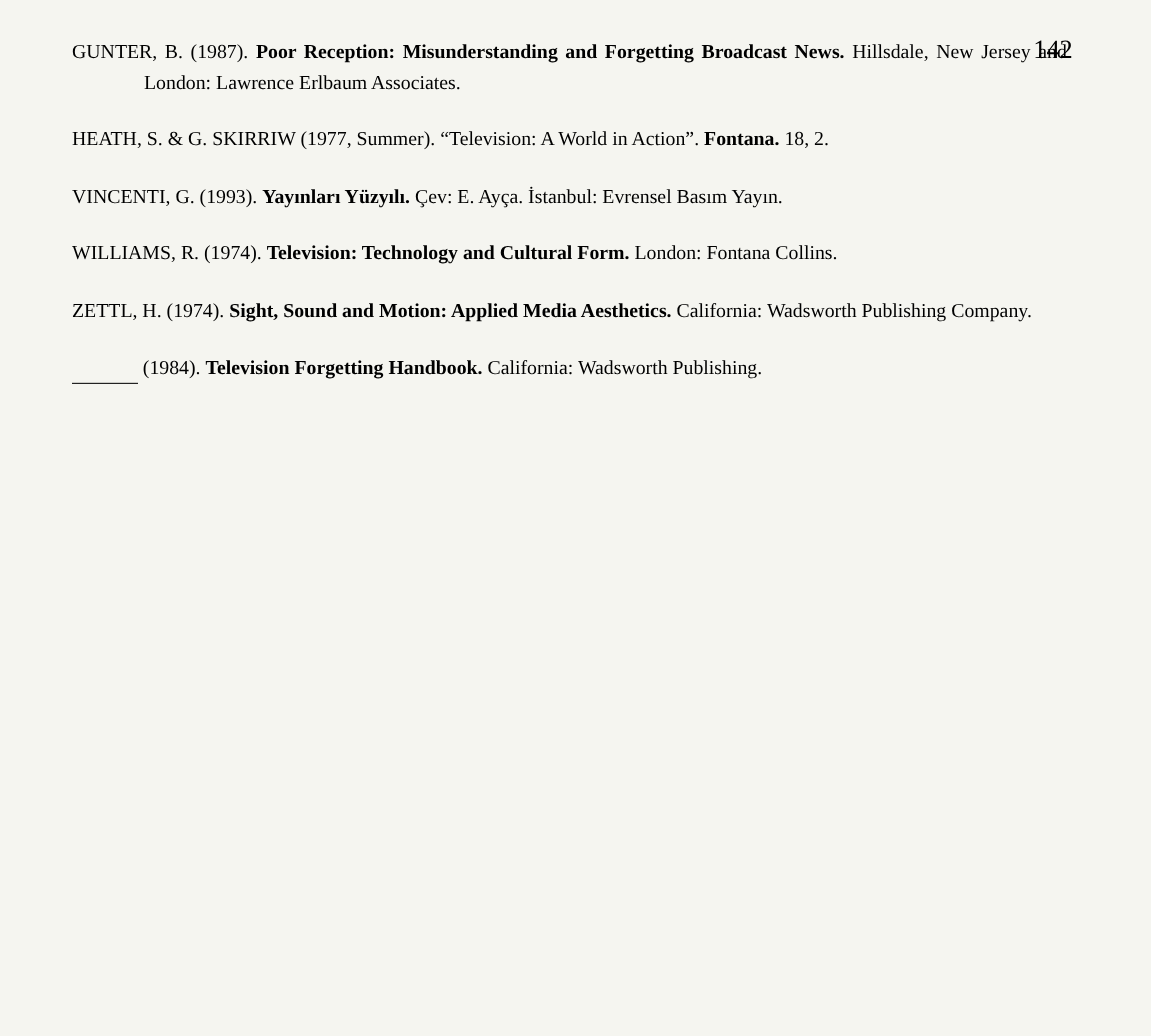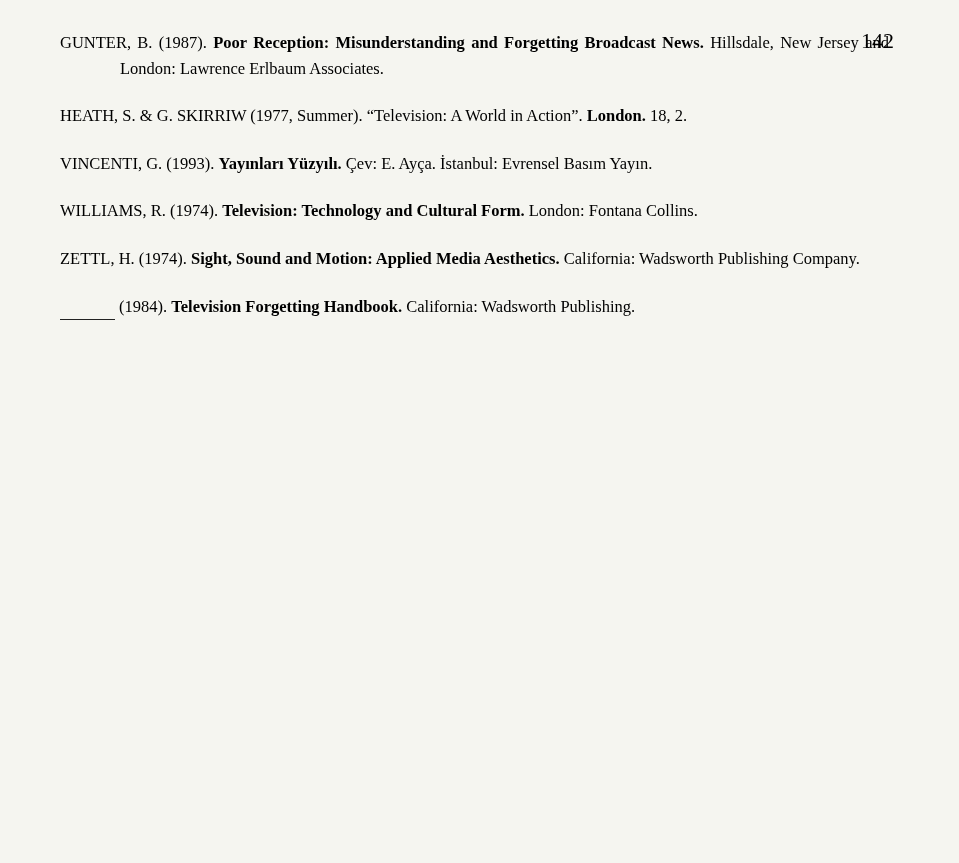--- a/index.html
+++ b/index.html
@@ -63,21 +63,21 @@
   <div class="page-number">142</div>
 
   <div class="reference-block">
     <p>
       GUNTER, B. (1987). <span class="ref-bold">Poor Reception: Misunderstanding and Forgetting Broadcast News.</span> Hillsdale, New Jersey and London: Lawrence Erlbaum Associates.
     </p>
   </div>
 
   <div class="reference-block">
     <p>
-      HEATH, S. &amp; G. SKIRRIW (1977, Summer). “Television: A World in Action”. <span class="ref-bold">London.</span> 18, 2.
+      HEATH, S. &amp; G. SKIRRIW (1977, Summer). “Television: A World in Action”. <span class="ref-bold">Fontana.</span> 18, 2.
     </p>
   </div>
 
 
   <div class="reference-block">
     <p>
       VINCENTI, G. (1993). <span class="ref-bold">Yayınları Yüzyılı.</span> Çev: E. Ayça. İstanbul: Evrensel Basım Yayın.
     </p>
   </div>
 

